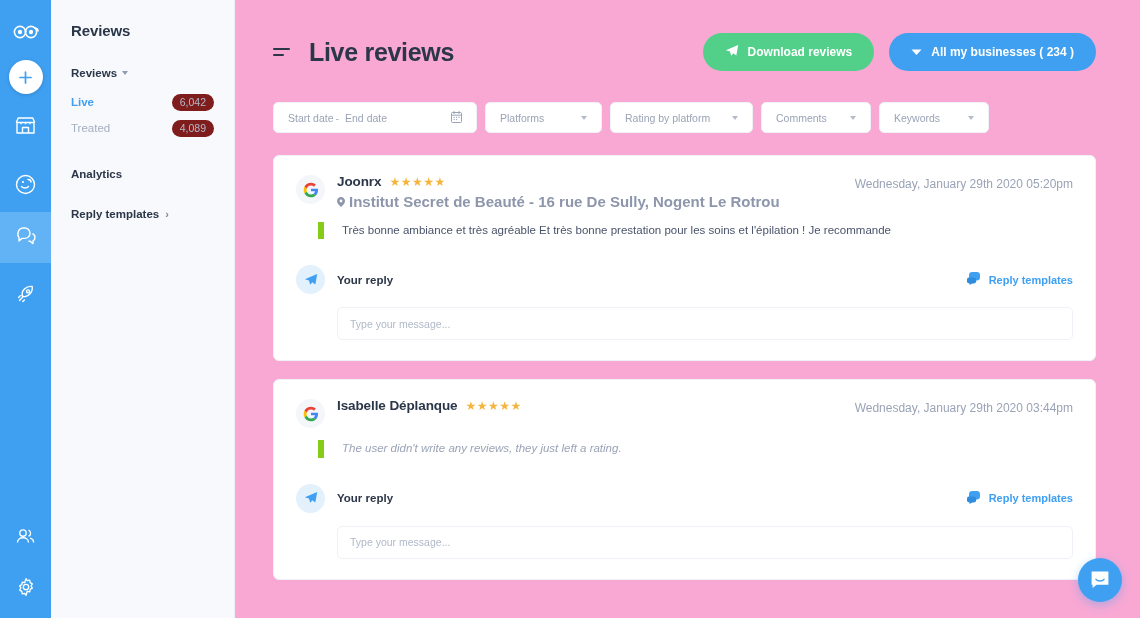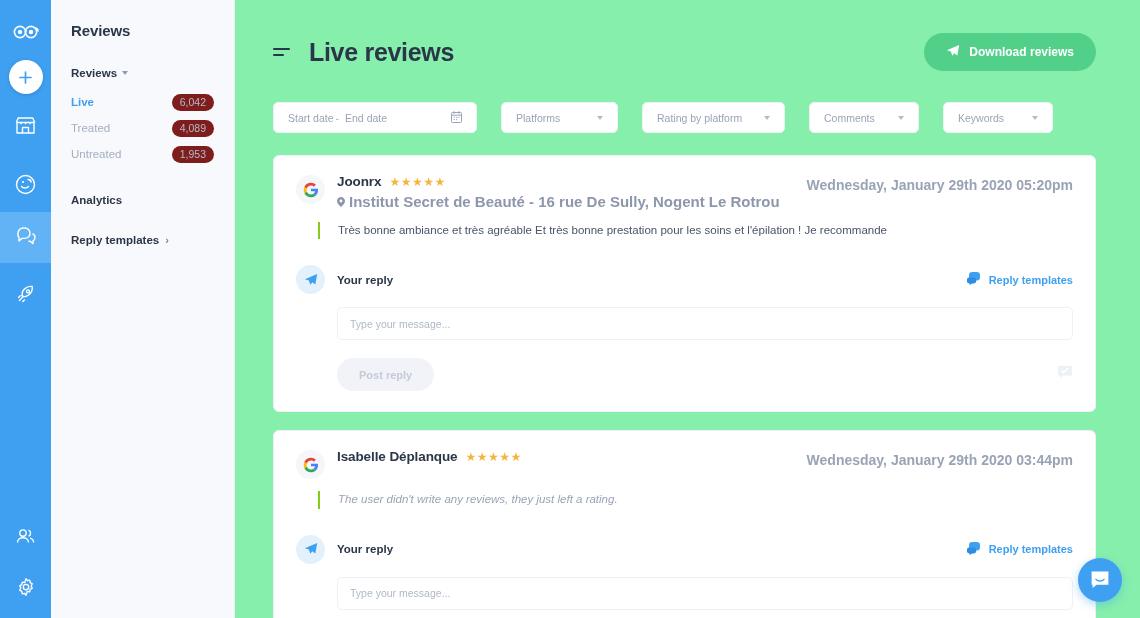--- a/index.html
+++ b/index.html
@@ -60,42 +60,42 @@
     font-size: 10.5px; padding: 2.5px 8px; min-width: 38px; text-align: center;
   }
   .sb-section {
     font-size: 11.5px; font-weight: bold; color: #2b3648;
     margin-top: 28px;
   }
   .sb-section.arrow { display: flex; align-items: center; gap: 6px; }
   .chev-r { color: #7b889e; font-size: 11px; }
 
   
-  .main { flex: 1 1 auto; height: 618px; background: #86efac; overflow: hidden; position: relative; }
+  .main { flex: 1 1 auto; height: 618px; background: #f9a8d4; overflow: hidden; position: relative; }
   .topbar {
     height: 104px; display: flex; align-items: center;
     padding: 0 44px 0 38px;
   }
   .burger { width: 17px; margin-right: 19px; display:flex; flex-direction:column; gap:4px; }
   .burger i { display:block; height: 2px; background: #2b3648; border-radius: 1px; }
   .burger i:nth-child(1){ width: 17px; }
   .burger i:nth-child(2){ width: 11px; }
   .page-title { font-size: 25px; font-weight: bold; color: #2b3648; letter-spacing: -0.3px; }
   .top-actions { margin-left: auto; display: flex; align-items: center; gap: 15px; }
   .btn {
     border: none; border-radius: 20px; height: 38px;
     display: flex; align-items: center; gap: 9px;
     padding: 0 22px; color: #fff; font-size: 12px; font-weight: bold;
     font-family: "Liberation Sans", sans-serif; cursor: pointer; white-space: nowrap;
   }
   .btn-green { background: #52d08a; }
   .btn-blue { background: #3fa0f2; }
 
   
-  .filters { display: flex; gap: 24px; padding: 0 44px 0 38px; margin-top: -2px; }
+  .filters { display: flex; gap: 8px; padding: 0 44px 0 38px; margin-top: -2px; }
   .filter {
     background: #fff; border: 1px solid #eef1f6; border-radius: 5px;
     height: 31px; display: flex; align-items: center;
     font-size: 10.5px; color: #9aa3b6; padding: 0 14px;
   }
   .filter.dates { width: 204px; justify-content: space-between; }
   .filter .dash { color: #aab2c3; margin: 0 2px; }
   .filter .sel { display: flex; align-items: center; justify-content: space-between; width: 100%; }
   .filter.platforms { width: 117px; }
   .filter.rating { width: 143px; }
@@ -113,24 +113,24 @@
   .card-head { display: flex; align-items: flex-start; }
   .g-badge {
     width: 29px; height: 29px; border-radius: 50%;
     background: #f4f6fa; display: flex; align-items: center; justify-content: center;
     flex: 0 0 29px; margin-right: 12px; margin-top: 1px;
   }
   .rev-name-row { display: flex; align-items: center; gap: 8px; }
   .rev-name { font-size: 13.5px; font-weight: bold; color: #2b3648; letter-spacing: -0.1px; }
   .stars { color: #f5b53d; font-size: 12px; letter-spacing: 0.5px; }
   .rev-place { display: flex; align-items: center; gap: 4px; font-size: 15px; font-weight: bold; color: #8d96ab; margin-top: 4px; }
-  .rev-time { margin-left: auto; font-size: 14px; font-weight: bold; color: #9aa3b6; white-space: nowrap; padding-top: 3px; }
+  .rev-time { margin-left: auto; font-size: 12px; font-weight: normal; color: #9aa3b6; white-space: nowrap; padding-top: 3px; }
   .rev-body {
     margin: 12px 0 0 22px; padding-left: 18px;
-    border-left: 2px solid #84cc16;
+    border-left: 6px solid #84cc16;
     font-size: 11.5px; color: #49536a; line-height: 1.5;
   }
   .rev-body.empty { color: #9aa3b6; font-style: italic; }
 
   .reply-head { display: flex; align-items: center; margin-top: 26px; }
   .plane-badge {
     width: 29px; height: 29px; border-radius: 50%;
     background: #e3f1fd; display: flex; align-items: center; justify-content: center;
     flex: 0 0 29px; margin-right: 12px;
   }
@@ -261,24 +261,20 @@
     </div>
 
     <div class="sb-row sel">
       <span class="sb-label">Live</span>
       <span class="sb-count">6,042</span>
     </div>
     <div class="sb-row">
       <span class="sb-label">Treated</span>
       <span class="sb-count">4,089</span>
     </div>
-    <div class="sb-row">
-      <span class="sb-label">Untreated</span>
-      <span class="sb-count">1,953</span>
-    </div>
 
     <div class="sb-section">Analytics</div>
 
     <div class="sb-section arrow">
       <span>Reply templates</span>
       <span class="chev-r">›</span>
     </div>
   </div>
 
   <div class="main">
@@ -293,20 +289,28 @@
       <div class="top-actions">
         <button class="btn btn-green">
           <span>
             <svg width="14" height="14" viewBox="0 0 14 14">
                 <path d="M13.2 1 .9 6.2l4 1.3 1.4 4.3 2-2.6 3 2.3z" fill="#fff"></path>
               </svg>
           </span>
           <span>Download reviews</span>
         </button>
 
+        <button class="btn btn-blue">
+          <span>
+            <svg width="11" height="8" viewBox="0 0 11 8">
+                <path d="M0.5 1.5h10L5.5 7z" fill="#fff"></path>
+              </svg>
+          </span>
+          <span>All my businesses ( 234 )</span>
+        </button>
       </div>
     </div>
 
     <div class="filters">
       <div class="filter dates">
         <span>Start date</span>
         <span class="dash">-</span>
         <span style="margin-right:auto;margin-left:4px;">End date</span>
         <span>
           <svg width="11" height="12" viewBox="0 0 11 12" fill="none" stroke="#9aa3b6" stroke-width="1">
@@ -393,29 +397,20 @@
               </svg>
             </span>
             <span>Reply templates</span>
           </span>
         </div>
 
         <div class="reply-input">
           <span>Type your message...</span>
         </div>
 
-        <div class="post-row">
-          <button class="post-btn">Post reply</button>
-          <span class="treat-icon">
-            <svg width="16" height="15" viewBox="0 0 16 15">
-              <path d="M1 1h14v9.5H6.2L3.4 13v-2.5H1z" fill="#d9dee8"></path>
-              <path d="M4.6 5.6l2 2 4-4" stroke="#fff" stroke-width="1.5" fill="none" stroke-linecap="round" stroke-linejoin="round"></path>
-            </svg>
-          </span>
-        </div>
       </div>
 
       <div class="card">
         <div class="card-head">
           <div class="g-badge">
             <svg width="16" height="16" viewBox="0 0 48 48">
               <path fill="#4285F4" d="M45 24c0-1.6-.1-2.7-.4-4H24v8.1h12c-.2 2-1.5 5-4.4 7l6.7 5.2C42.2 36.6 45 31 45 24z"></path>
               <path fill="#34A853" d="M24 46c5.9 0 10.9-2 14.5-5.3l-6.9-5.4c-1.8 1.3-4.3 2.2-7.6 2.2-5.8 0-10.7-3.8-12.5-9.1l-7.1 5.5C8 41.2 15.4 46 24 46z"></path>
               <path fill="#FBBC05" d="M11.5 28.4c-.5-1.4-.8-2.9-.8-4.4s.3-3 .7-4.4l-7.1-5.6C2.8 16.9 2 20.3 2 24s.8 7.1 2.3 10.1z"></path>
               <path fill="#EA4335" d="M24 10.6c4.1 0 6.9 1.8 8.5 3.3l6.2-6C34.9 4.4 29.9 2 24 2 15.4 2 8 6.8 4.3 13.9l7.1 5.6c1.8-5.3 6.8-8.9 12.6-8.9z"></path>

